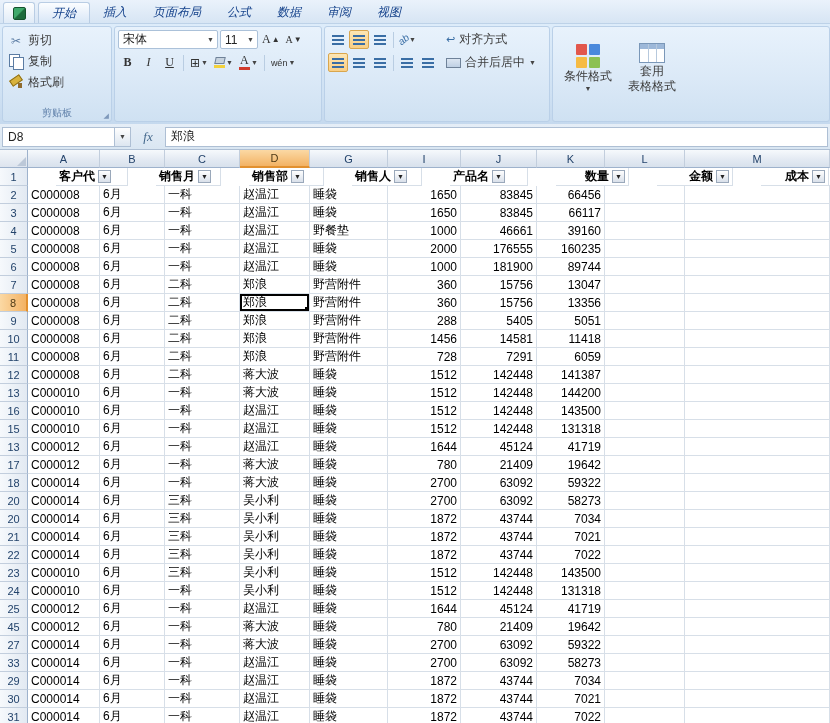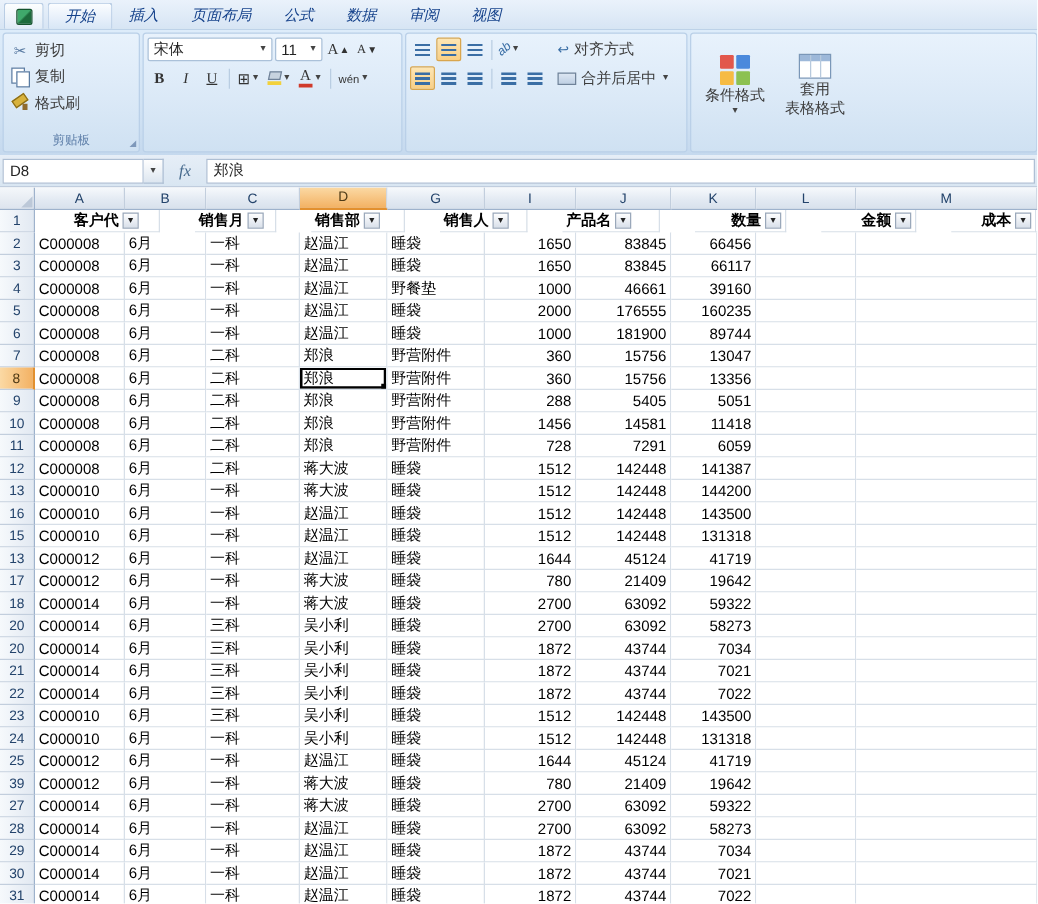--- a/index.html
+++ b/index.html
@@ -694,21 +694,21 @@
           <div class="cell" style="width: 75px;">一科</div>
           <div class="cell" style="width: 70px;">赵温江</div>
           <div class="cell" style="width: 78px;">睡袋</div>
           <div class="cell num" style="width: 73px;">1644</div>
           <div class="cell num" style="width: 76px;">45124</div>
           <div class="cell num" style="width: 68px;">41719</div>
           <div class="cell" style="width: 80px;"></div>
           <div class="cell" style="width: 145px;"></div>
         </div>
         <div class="grow">
-          <div class="rowh">39</div>
+          <div class="rowh">45</div>
           <div class="cell" style="width: 72px;">C000012</div>
           <div class="cell" style="width: 65px;">6月</div>
           <div class="cell" style="width: 75px;">一科</div>
           <div class="cell" style="width: 70px;">蒋大波</div>
           <div class="cell" style="width: 78px;">睡袋</div>
           <div class="cell num" style="width: 73px;">780</div>
           <div class="cell num" style="width: 76px;">21409</div>
           <div class="cell num" style="width: 68px;">19642</div>
           <div class="cell" style="width: 80px;"></div>
           <div class="cell" style="width: 145px;"></div>
@@ -720,21 +720,21 @@
           <div class="cell" style="width: 75px;">一科</div>
           <div class="cell" style="width: 70px;">蒋大波</div>
           <div class="cell" style="width: 78px;">睡袋</div>
           <div class="cell num" style="width: 73px;">2700</div>
           <div class="cell num" style="width: 76px;">63092</div>
           <div class="cell num" style="width: 68px;">59322</div>
           <div class="cell" style="width: 80px;"></div>
           <div class="cell" style="width: 145px;"></div>
         </div>
         <div class="grow">
-          <div class="rowh">28</div>
+          <div class="rowh">33</div>
           <div class="cell" style="width: 72px;">C000014</div>
           <div class="cell" style="width: 65px;">6月</div>
           <div class="cell" style="width: 75px;">一科</div>
           <div class="cell" style="width: 70px;">赵温江</div>
           <div class="cell" style="width: 78px;">睡袋</div>
           <div class="cell num" style="width: 73px;">2700</div>
           <div class="cell num" style="width: 76px;">63092</div>
           <div class="cell num" style="width: 68px;">58273</div>
           <div class="cell" style="width: 80px;"></div>
           <div class="cell" style="width: 145px;"></div>

